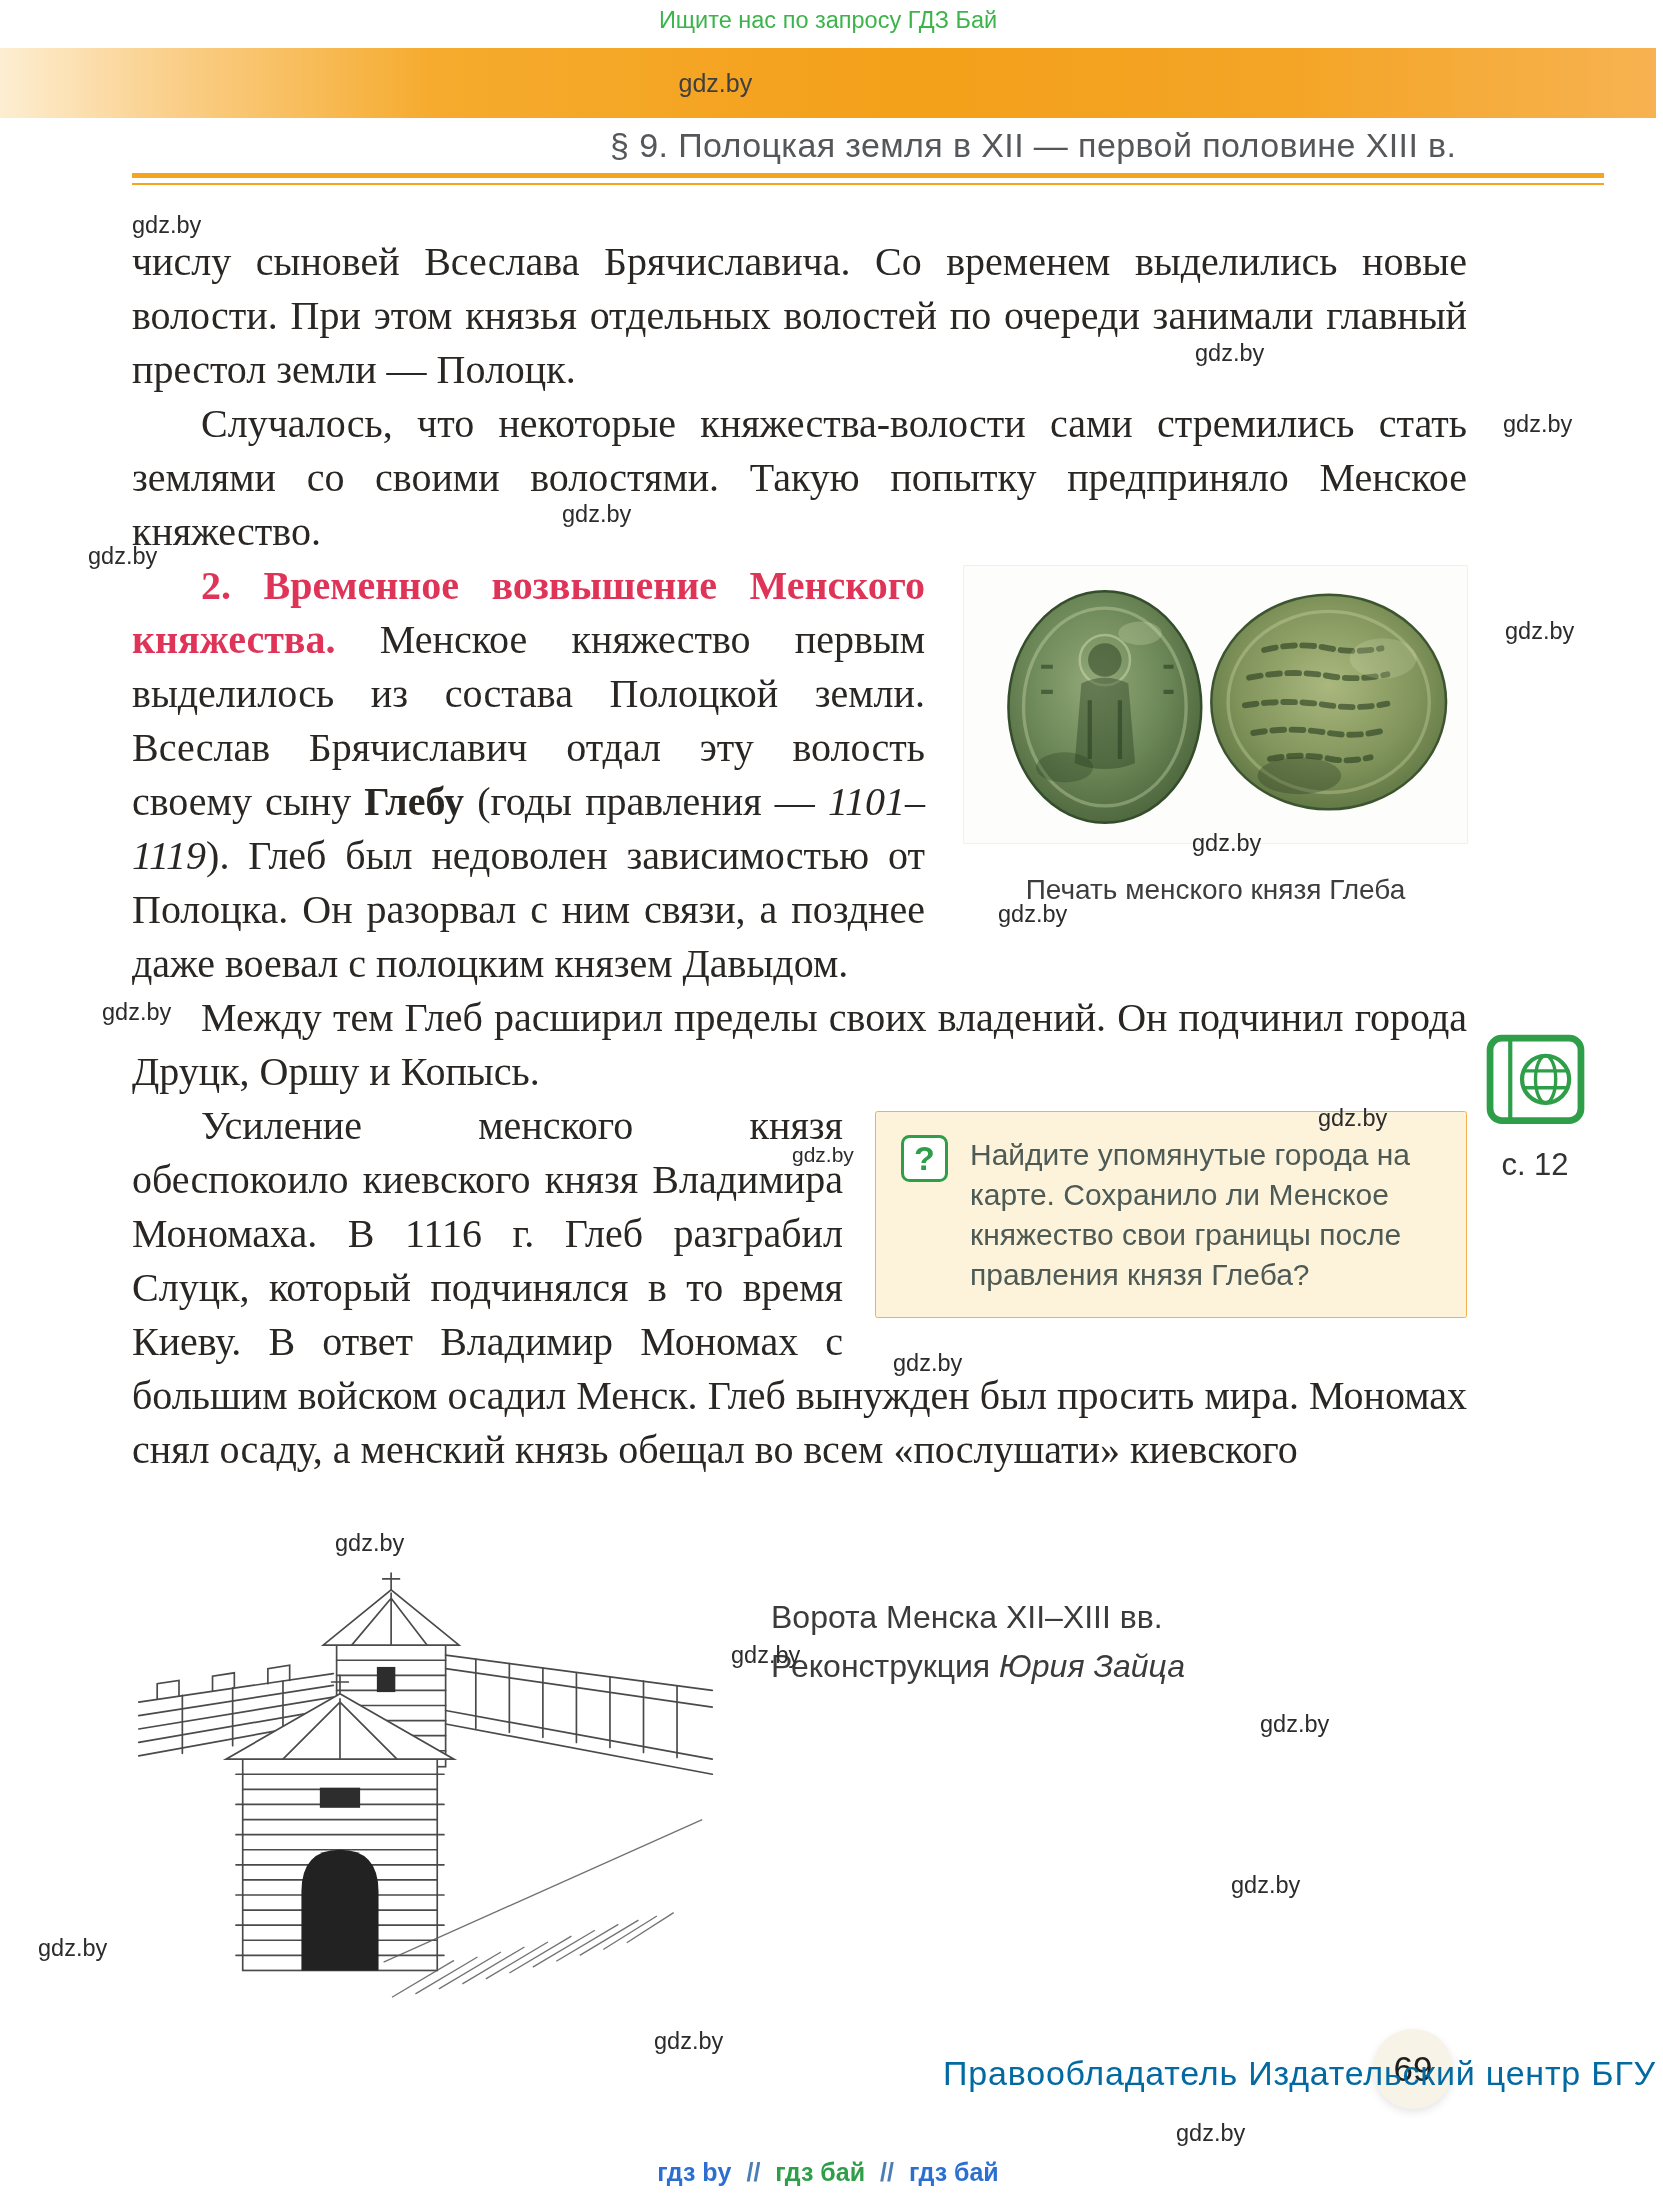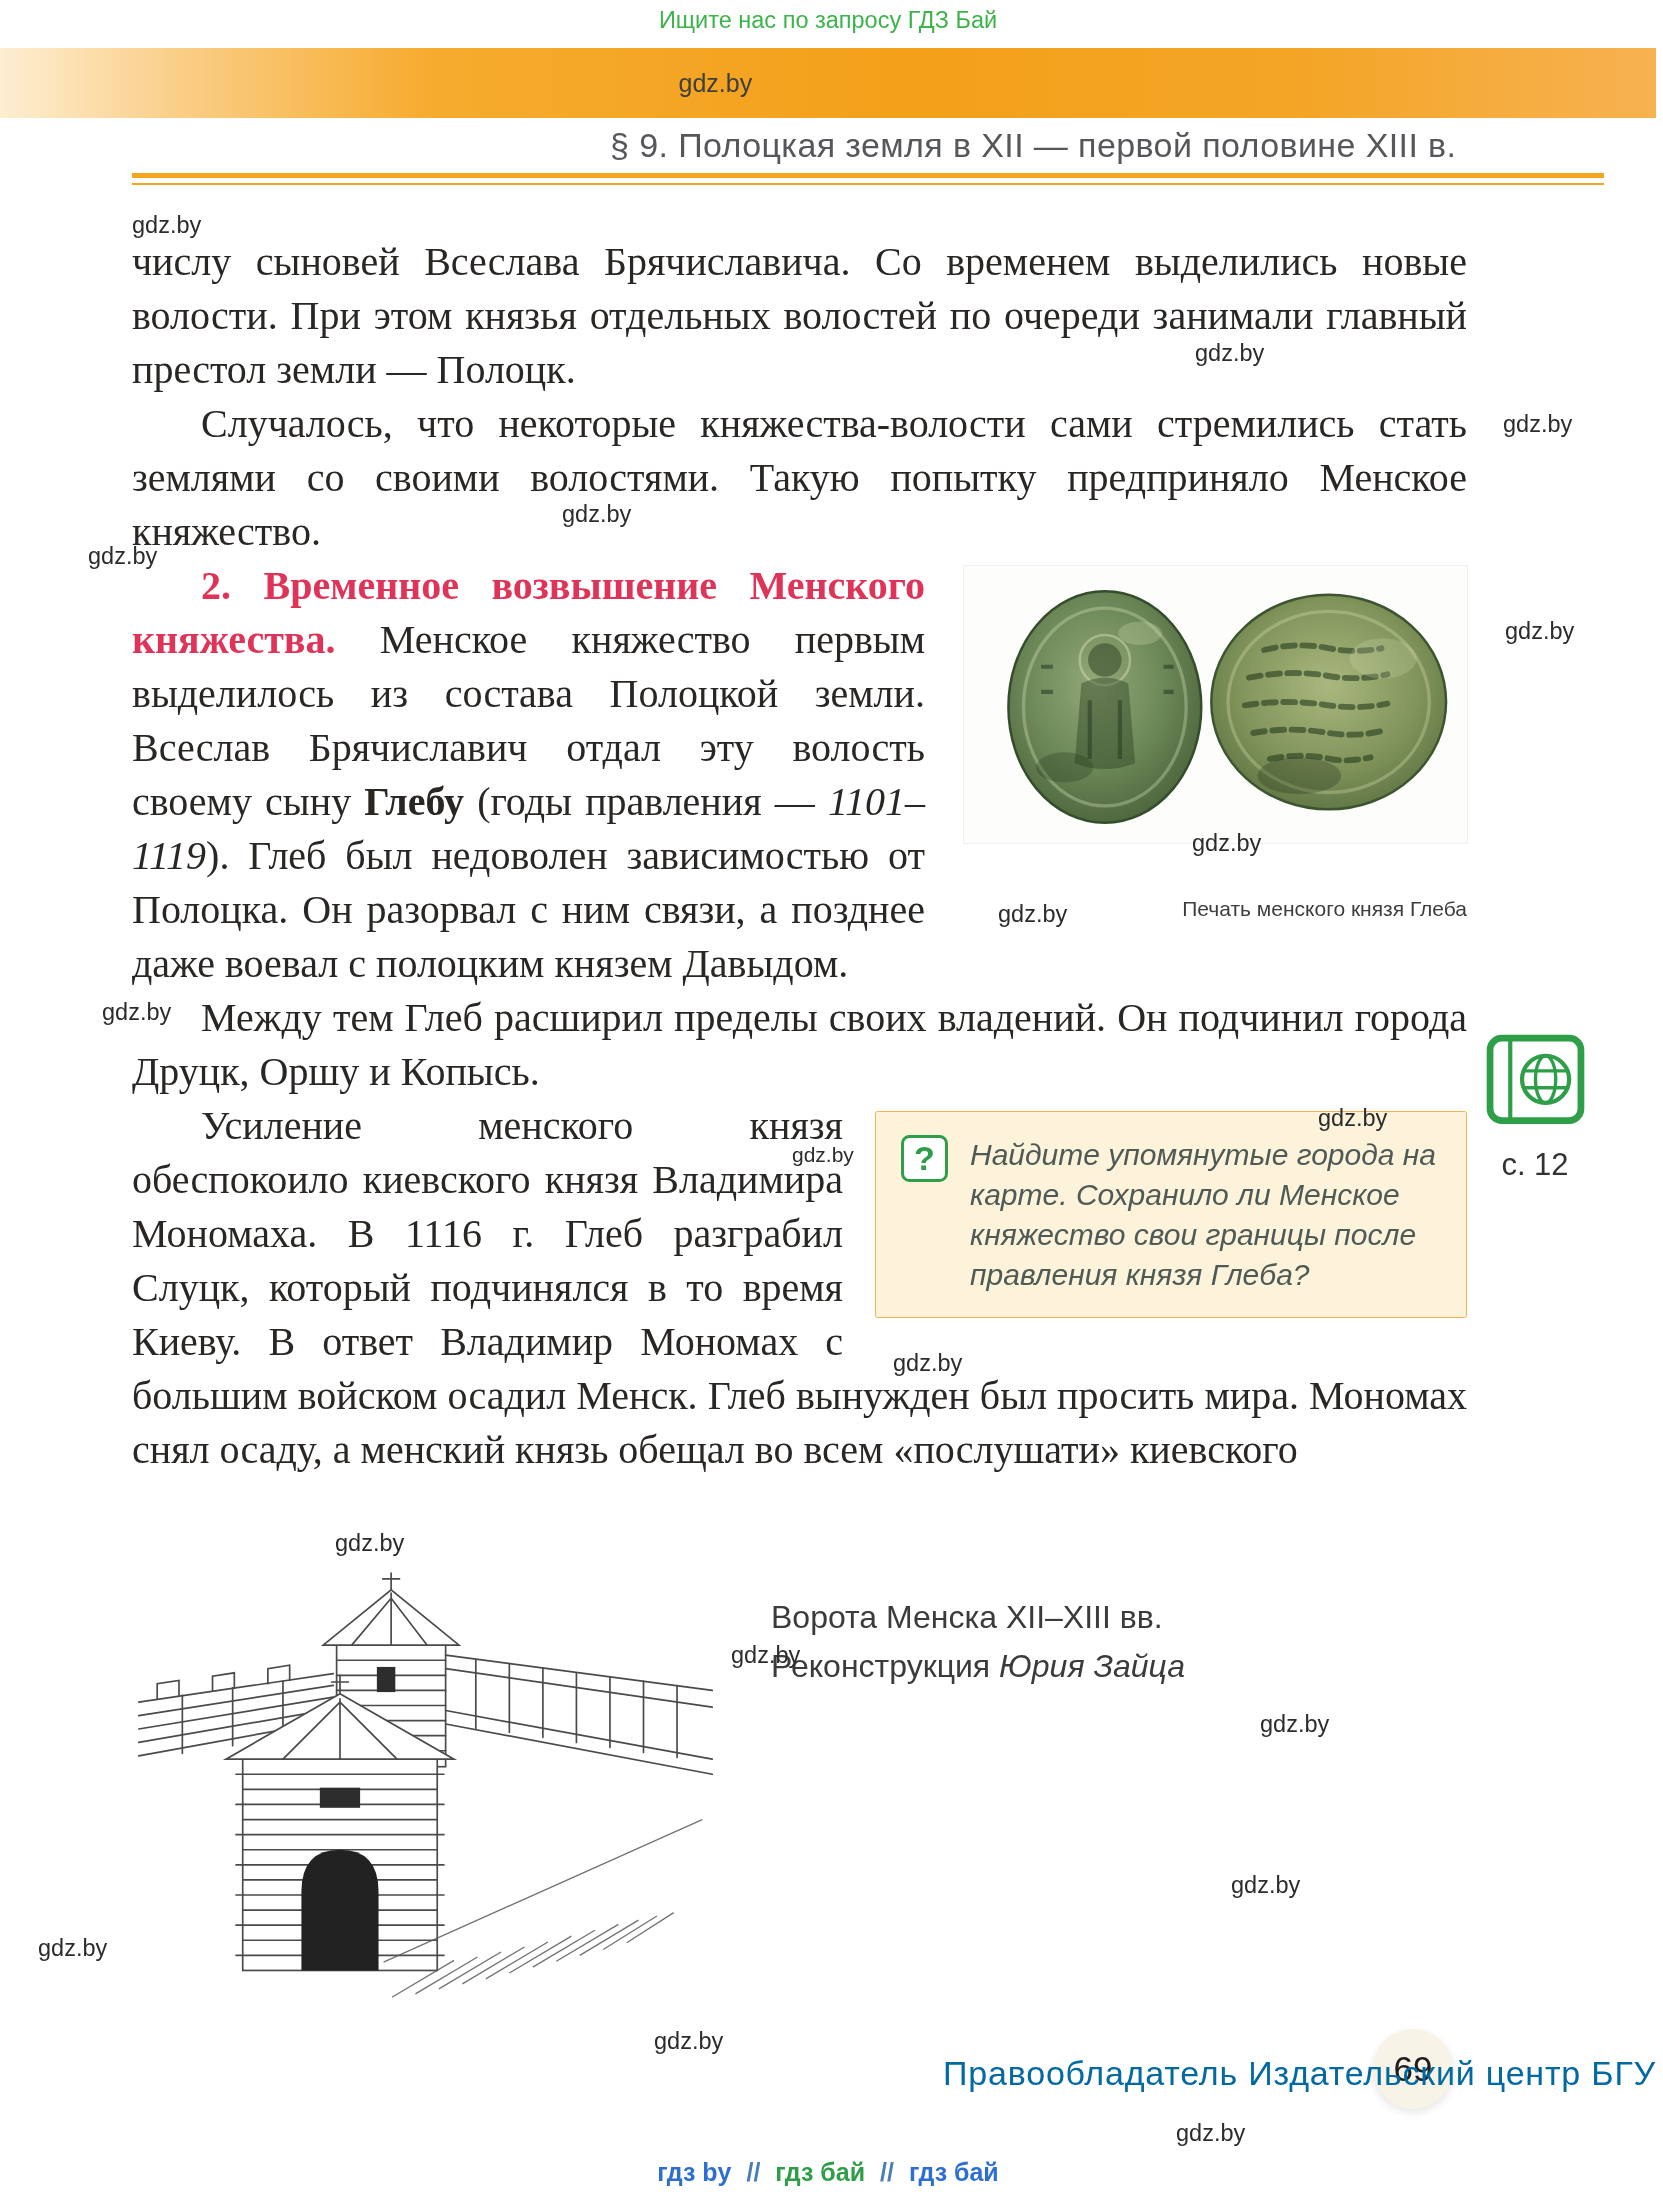--- a/index.html
+++ b/index.html
@@ -26,32 +26,32 @@
     font-size:40px; line-height:54px; text-align:justify; }
   #content p { margin:0; padding:0; }
   .ind { text-indent:69px; }
   .red { color:#e03358; font-weight:bold; }
 
   
   .seal-figure { float:right; width:503px; margin:6.7px 0 42px 39px; }
   .seal-figure .seal-img { width:503px; height:277px; background:#fdfdfb;
     box-shadow:0 0 0 0.8px #ededea; }
   .seal-figure svg { display:block; width:503px; height:277px; }
-  .seal-figure figcaption { margin-top:47px; text-align:right;
-    font-family:"Liberation Sans", sans-serif; font-size:21px; line-height:37px; color:#3d3d3d; }
+  .seal-figure figcaption { margin-top:28px; text-align:center;
+    font-family:"Liberation Sans", sans-serif; font-size:28px; line-height:37px; color:#3d3d3d; }
 
   
   .q-box { float:right; width:592px; box-sizing:border-box; margin:11.7px 0 38px 32px;
     background:#fcf3da; border:1.7px solid #f2b14e; border-radius:2.5px;
     padding:23.5px 23.5px 22px 25px; display:flex; gap:22px; text-align:left; }
   .q-icon { flex:none; width:47px; height:47px; box-sizing:border-box;
     border:3.4px solid #2f9e49; border-radius:8.4px; background:#fff; color:#2f9e49;
     font-family:"Liberation Sans", sans-serif; font-weight:bold; font-size:34px;
     line-height:40px; text-align:center; }
-  .q-text { font-family:"Liberation Sans", sans-serif; font-style:italic;
+  .q-text { font-family:"Liberation Sans", sans-serif; 
     font-size:30px; line-height:40px; color:#4e5a55; text-indent:0; }
 
   
   #pageref { position:absolute; left:1482px; top:1033px; width:106px; text-align:center; }
   #pageref svg { display:block; width:101px; height:96px; margin:0 auto; }
   #pageref .lbl { margin-top:18px; font-family:"Liberation Sans", sans-serif;
     font-size:31px; color:#333; }
 
   
   #gates { position:absolute; left:132px; top:1568px; display:flex; align-items:flex-start; }

